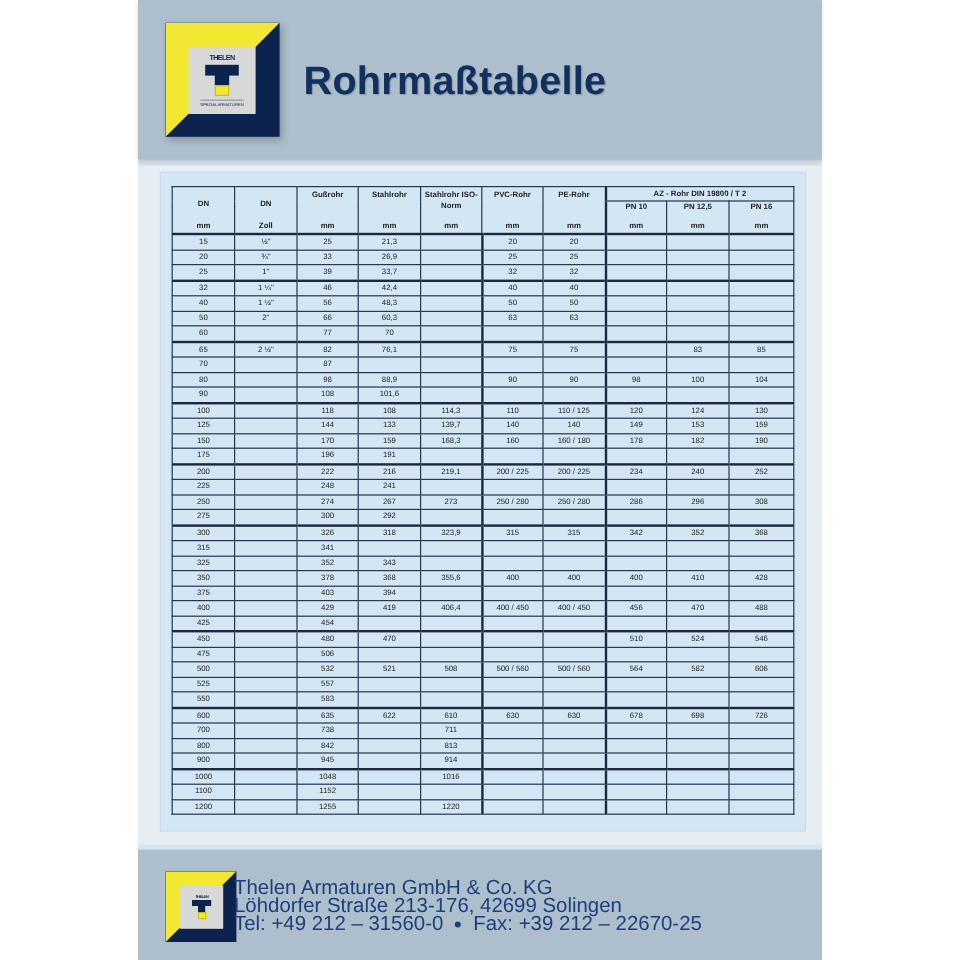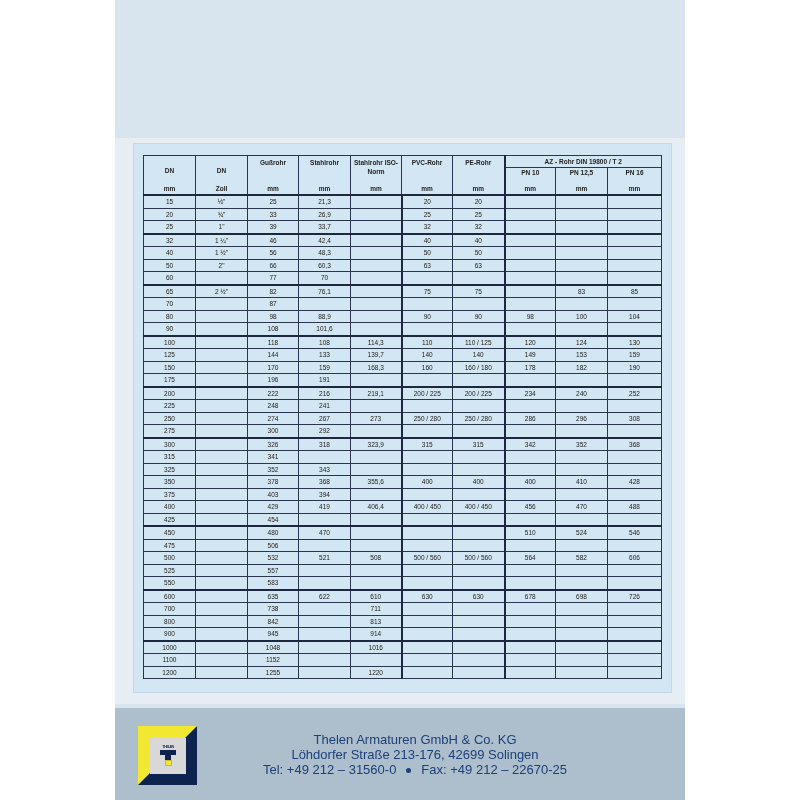--- a/index.html
+++ b/index.html
@@ -35,28 +35,43 @@
 
   .footer { position:absolute; left:0; top:708px; width:570px; height:92px; background:#adbfcc; }
   .logo-bot { left:23px; top:18px; width:59px; height:59px; box-shadow:none; }
   .logo-bot .inner { left:12px; top:12px; width:36px; height:36px; }
   .logo-bot .brand { font-size:3.5px; margin-bottom:1px; }
   .logo-bot .tee { width:16px; height:15px; }
   .logo-bot .tee .bar.h { left:0; top:0; width:16px; height:5px; }
   .logo-bot .tee .bar.v { left:5px; top:4px; width:6px; height:6px; }
   .logo-bot .tee .sq { left:5px; top:10px; width:5px; height:4px; }
   .logo-bot .sub { font-size:2px; margin-top:2px; border-top:1px solid #999; }
-  .contact { position:absolute; left:80px; top:24px; width:440px; text-align:center; color:#1d3f7a; font-size:13px; line-height:15.2px; }
+  .contact { position:absolute; left:80px; top:24px; width:440px; color:#1d3f7a; font-size:17px; line-height:15.2px; }
   .contact .dot { display:inline-block; width:5px; height:5px; border-radius:50%; background:#1d3f7a; vertical-align:middle; margin:0 10px; }
 </style>
 </head>
 <body>
 
 <div class="sheet">
 
+  <div class="header">
+    <div class="logo logo-top">
+      <div class="yellow"></div>
+      <div class="inner">
+        <div class="brand">THELEN</div>
+        <div class="tee">
+          <div class="bar h"></div>
+            <div class="bar v"></div>
+            <div class="sq"></div>
+        </div>
+        <div class="sub">SPEZIALARMATUREN</div>
+      </div>
+    </div>
+    <div class="title">Rohrmaßtabelle</div>
+  </div>
 
   <div class="mid">
     <div class="panel">
       <table class="pipes">
         <colgroup>
           <col style="width:52px">
             <col style="width:52px">
             <col style="width:51px">
             <col style="width:52px">
             <col style="width:51px">
@@ -585,17 +600,17 @@
             <div class="bar v"></div>
             <div class="sq"></div>
         </div>
         <div class="sub"></div>
       </div>
     </div>
     <div class="contact">
       <div>Thelen Armaturen GmbH &amp; Co. KG</div>
       <div>Löhdorfer Straße 213-176,  42699 Solingen</div>
       <div>
-        <span>Tel: +49 212 – 31560-0</span><span class="dot"></span><span>Fax: +49 212 – 22670-25</span>
+        <span>Tel: +49 212 – 31560-0</span><span class="dot"></span><span>Fax: +39 212 – 22670-25</span>
       </div>
     </div>
   </div>
 </div>
 
 </body></html>

